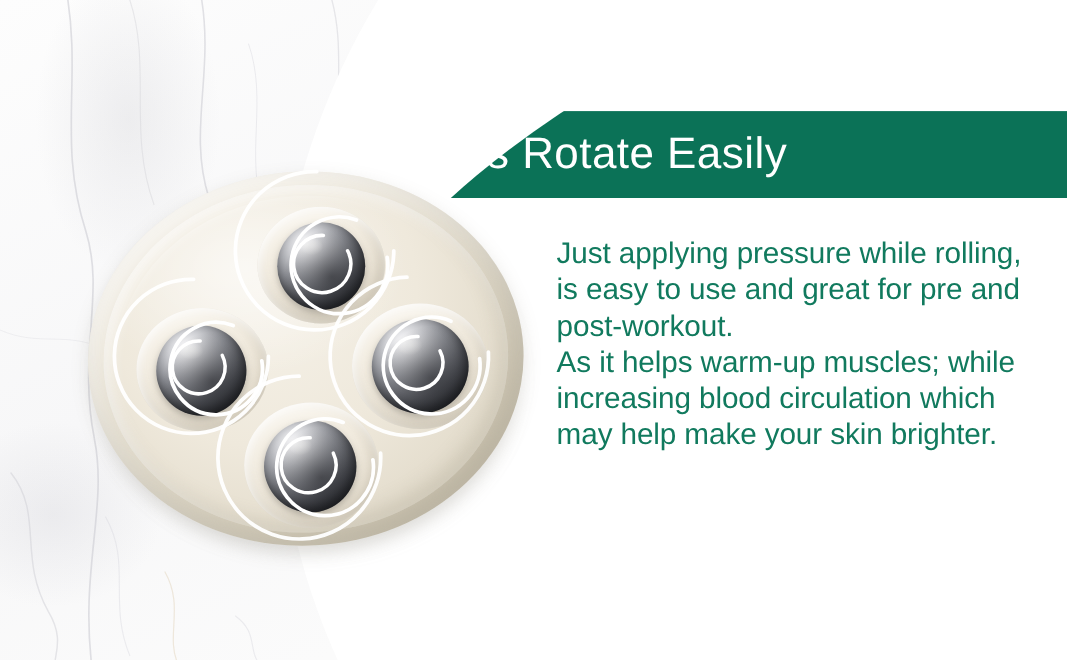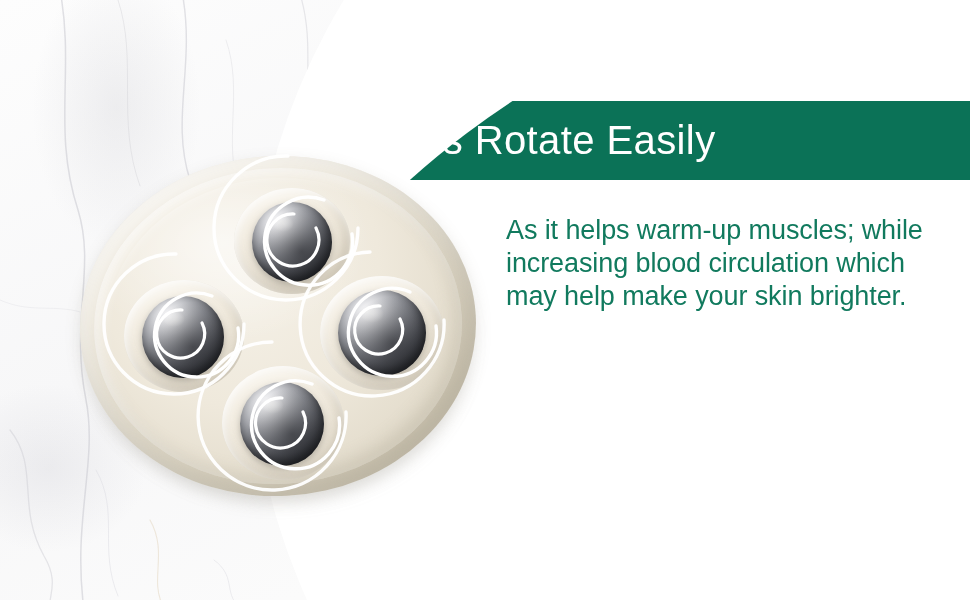--- a/index.html
+++ b/index.html
@@ -218,16 +218,17 @@
       </svg>
     </div>
   </div>
 
   <div class="banner">
     <div class="banner-fill" style="background: rgb(11, 114, 87);"></div>
     <div class="banner-text" style="color: rgb(255, 255, 255);">Balls Rotate Easily</div>
   </div>
 
   <div class="copy">
+    <p class="para" style="color: rgb(17, 122, 94);">Just applying pressure while rolling, is easy to use and great for pre and post-workout.</p>
     <p class="para" style="color: rgb(17, 122, 94);">As it helps warm-up muscles; while increasing blood circulation which may help make your skin brighter.</p>
   </div>
 
 </div>
 
 </body></html>

